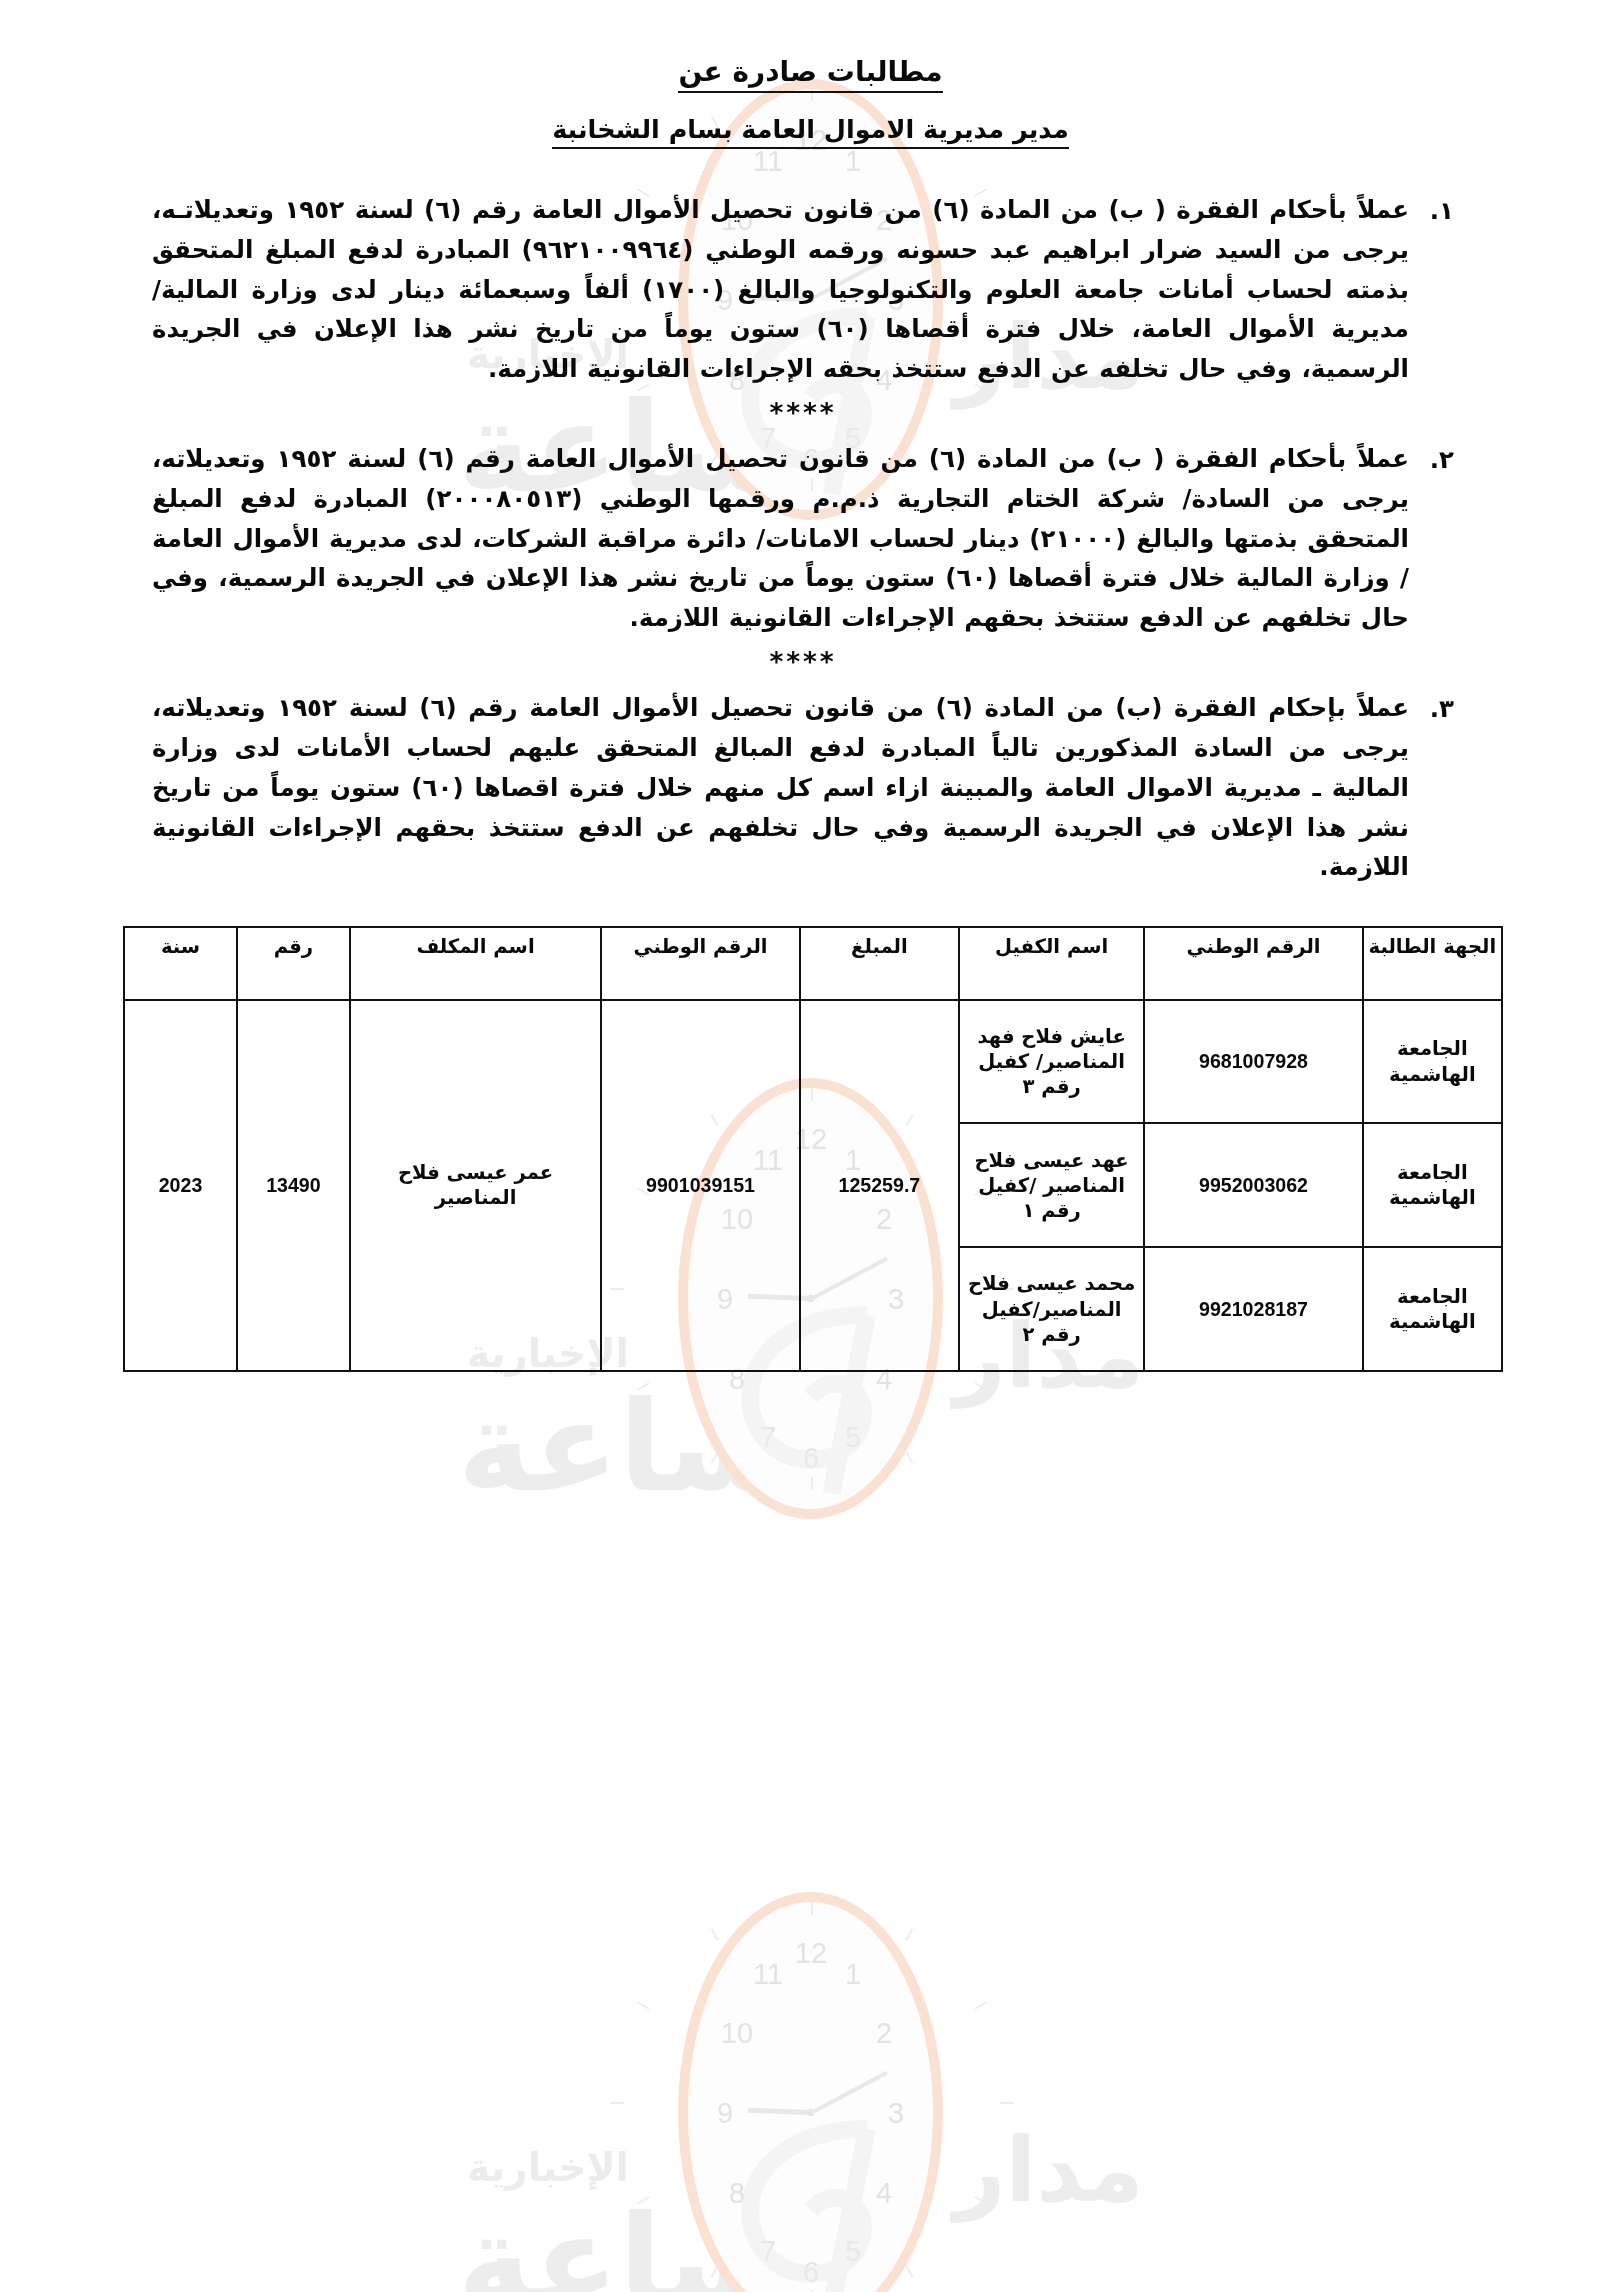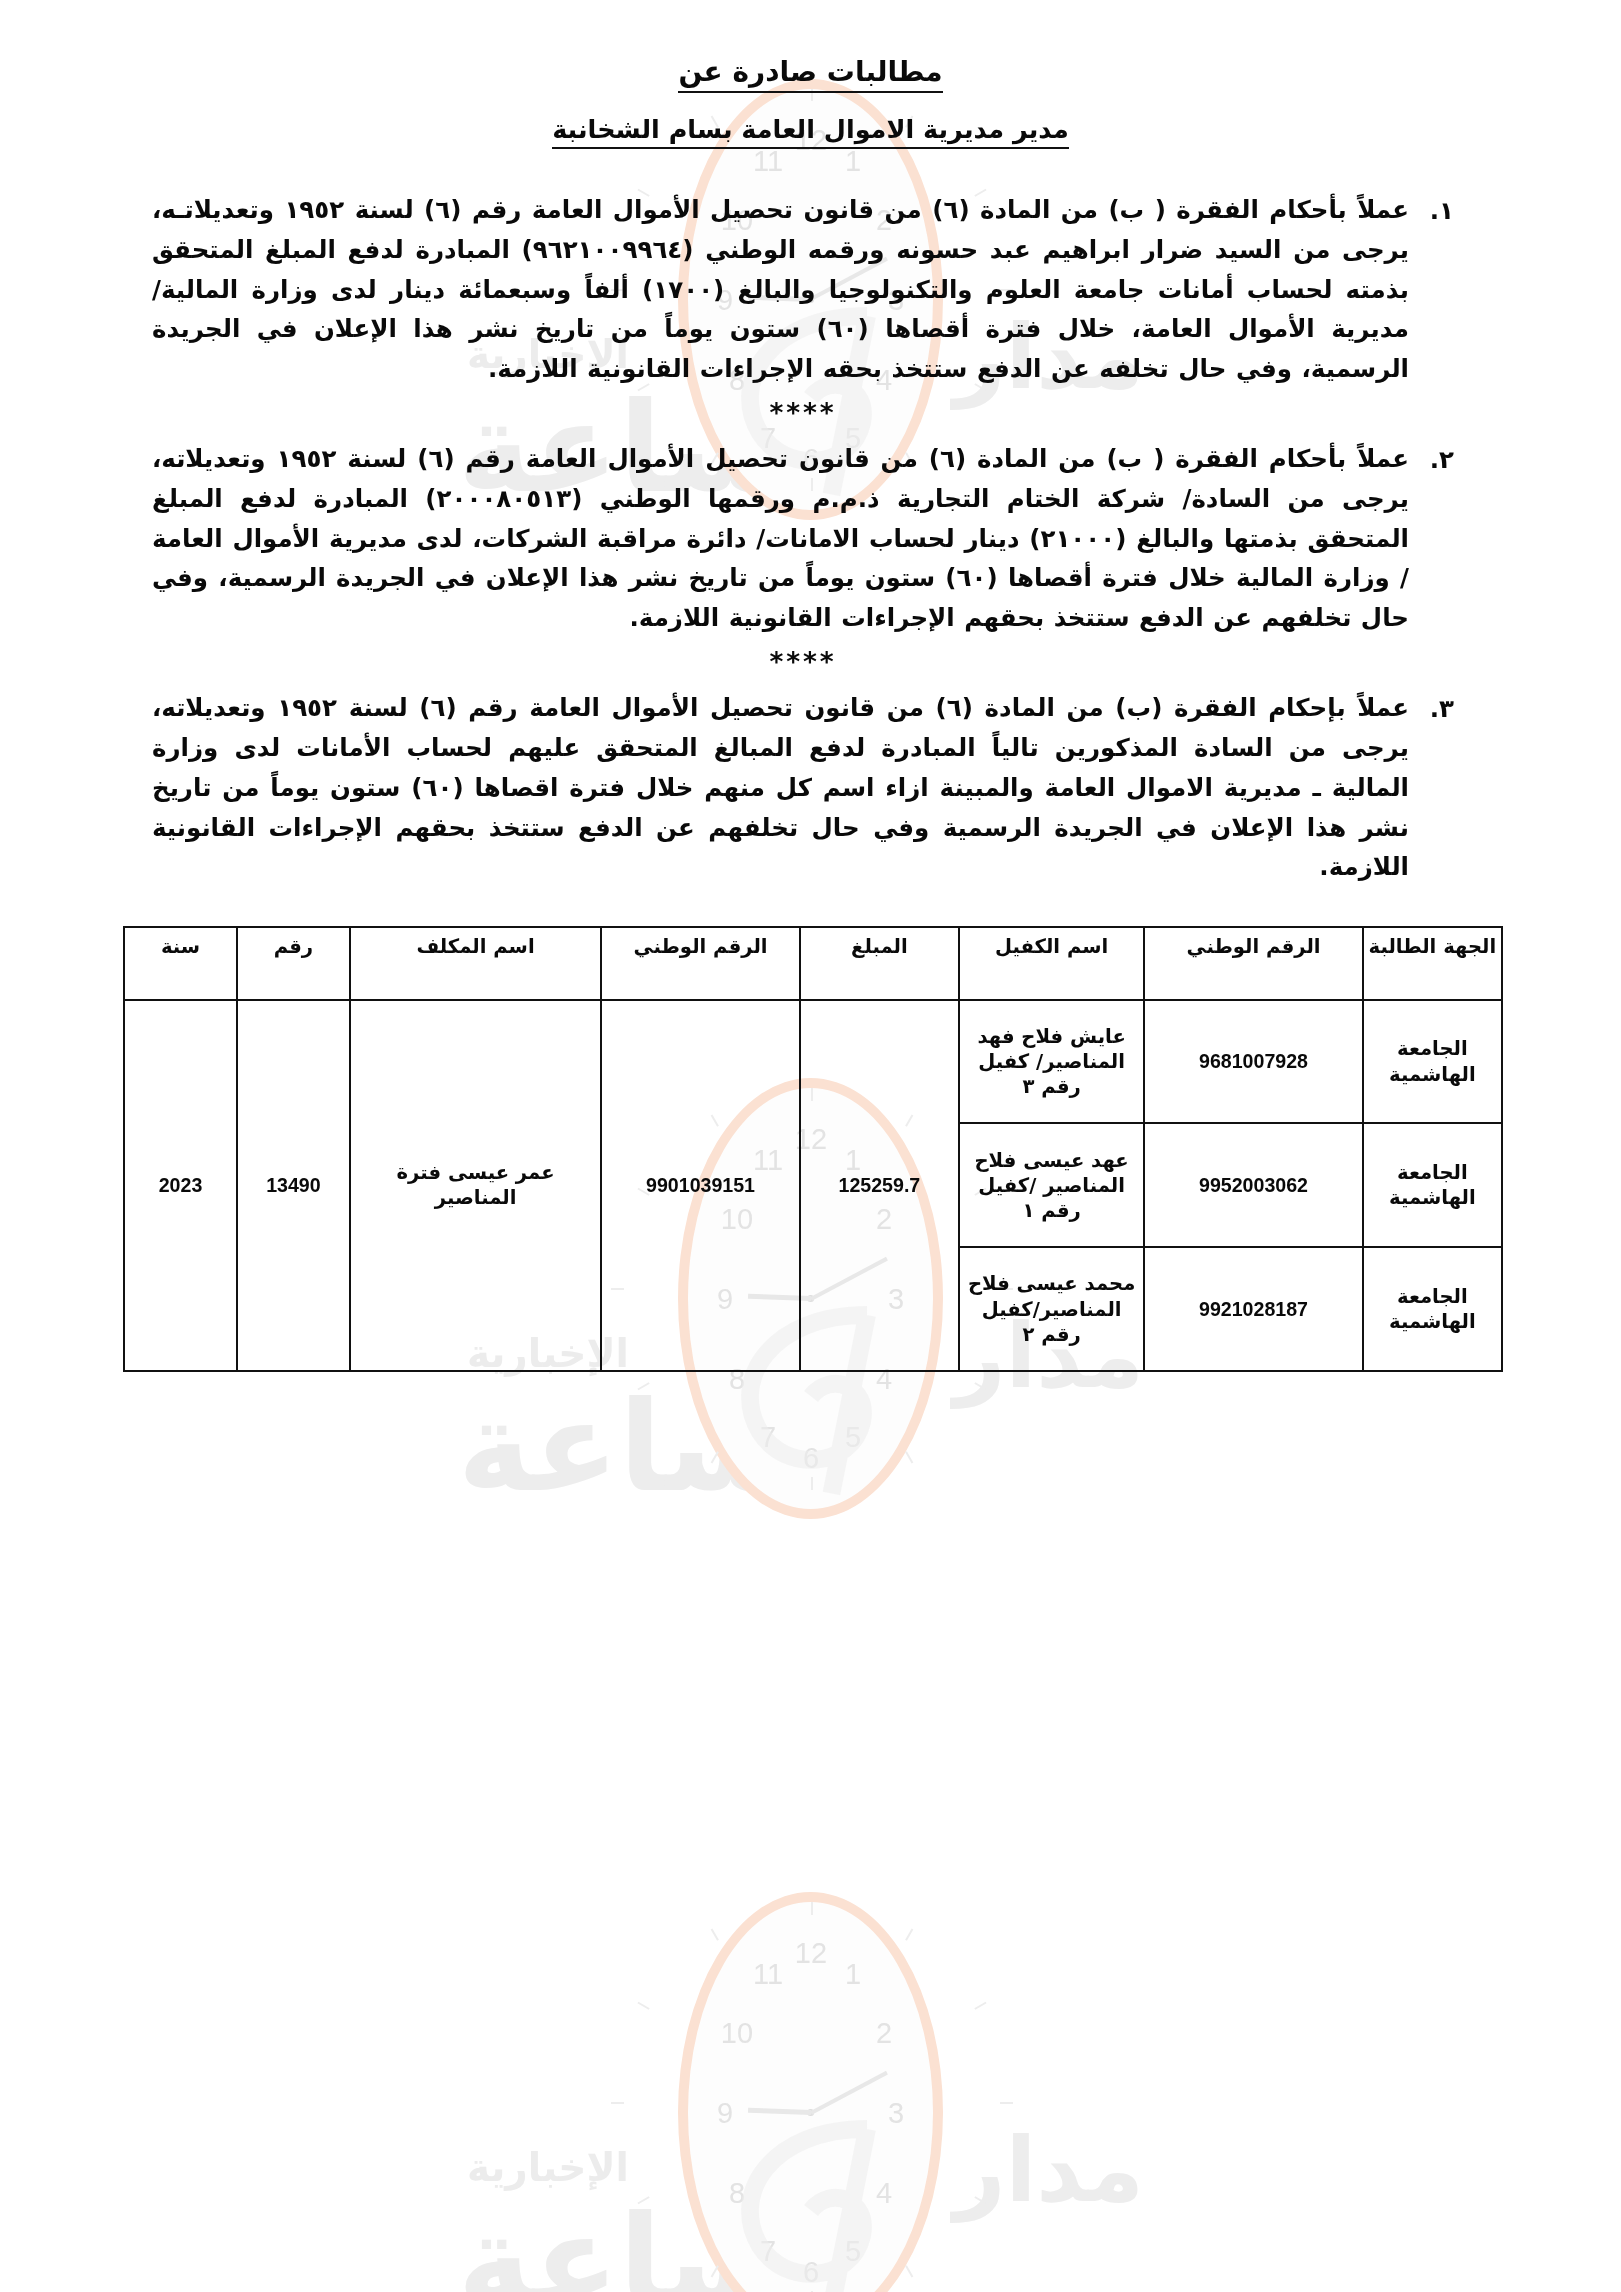--- a/index.html
+++ b/index.html
@@ -435,21 +435,21 @@
           </tr>
         </thead>
         <tbody>
 
           <tr>
             <td>الجامعة الهاشمية</td>
             <td class="num-cell">9681007928</td>
             <td>عايش فلاح فهد المناصير/ كفيل رقم ٣</td>
             <td class="num-cell" rowspan="3">125259.7</td>
             <td class="num-cell" rowspan="3">9901039151</td>
-            <td rowspan="3">عمر عيسى فترة المناصير</td>
+            <td rowspan="3">عمر عيسى فلاح المناصير</td>
             <td class="num-cell" rowspan="3">13490</td>
             <td class="num-cell" rowspan="3">2023</td>
           </tr>
 
           <tr>
             <td>الجامعة الهاشمية</td>
             <td class="num-cell">9952003062</td>
             <td>عهد عيسى فلاح المناصير /كفيل رقم ١</td>
           </tr>
 

